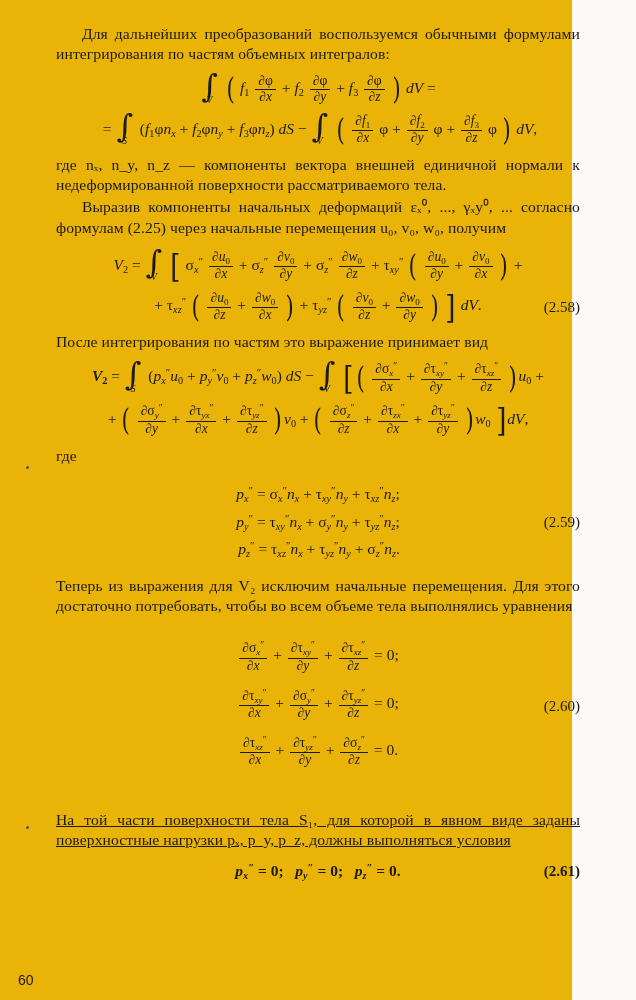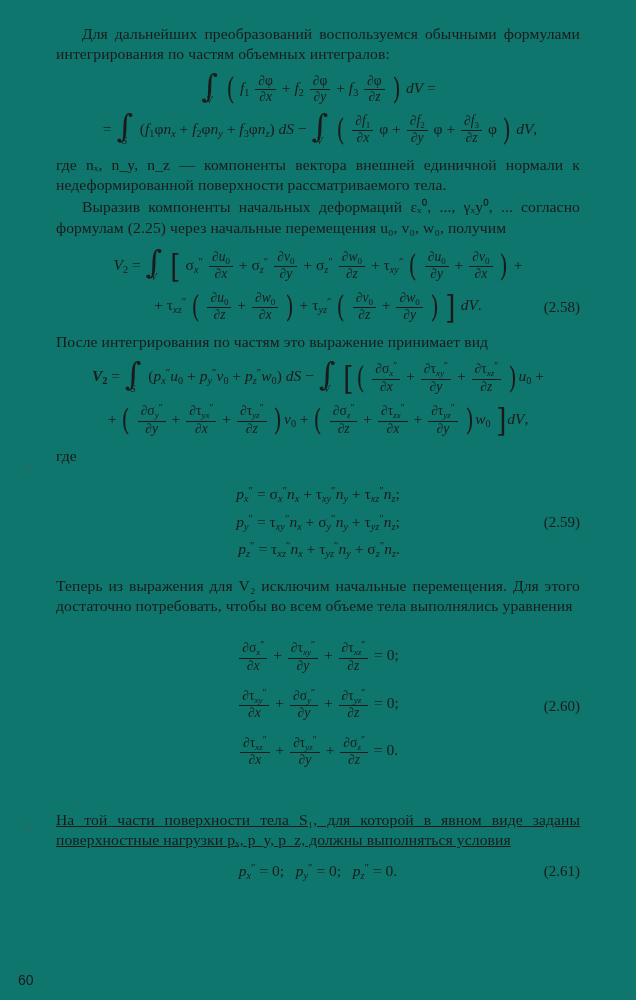--- a/index.html
+++ b/index.html
@@ -9,25 +9,25 @@
   body {
     width: 636px;
     height: 1000px;
     background: #fbfaf6;
     font-family: "Liberation Serif", serif;
     color: #1a1a1a;
     overflow: hidden;
   }
   .page {
     position: relative;
-    width: 636px;
+    width: 572px;
     height: 1000px;
     padding: 0;
     box-sizing: border-box;
-    background: #0f766e;
+    background: #eab308;
   }
   .content {
     position: absolute;
     left: 56px;
     top: 24px;
     width: 524px;
   }
   p.para {
     margin: 0 0 2px 0;
     font-size: 15.6px;
@@ -319,21 +319,21 @@
           +
           <span class="frac"><span class="num">∂σ<span class="sub">z</span><span class="sup">″</span></span><span class="den">∂<span class="mi">z</span></span></span>
           = 0.
         </div>
       </span>
       <span class="eqnum">(2.60)</span>
     </div>
 
     <p class="para noind" style="margin-top:28px;text-decoration:underline;">На той части поверхности тела S₁, для которой в явном виде заданы поверхностные нагрузки pₓ, p_y, p_z, должны выполняться условия</p>
 
-    <div class="eq" style="margin-top:10px;">
+    <div class="eq" style="margin-top:10px;font-weight:bold;">
       <span class="eqrow">
         <span class="mi">p</span><span class="sub">x</span><span class="sup">″</span> = 0; &nbsp;
         <span class="mi">p</span><span class="sub">y</span><span class="sup">″</span> = 0; &nbsp;
         <span class="mi">p</span><span class="sub">z</span><span class="sup">″</span> = 0.
       </span>
       <span class="eqnum">(2.61)</span>
     </div>
 
   </div>
 

